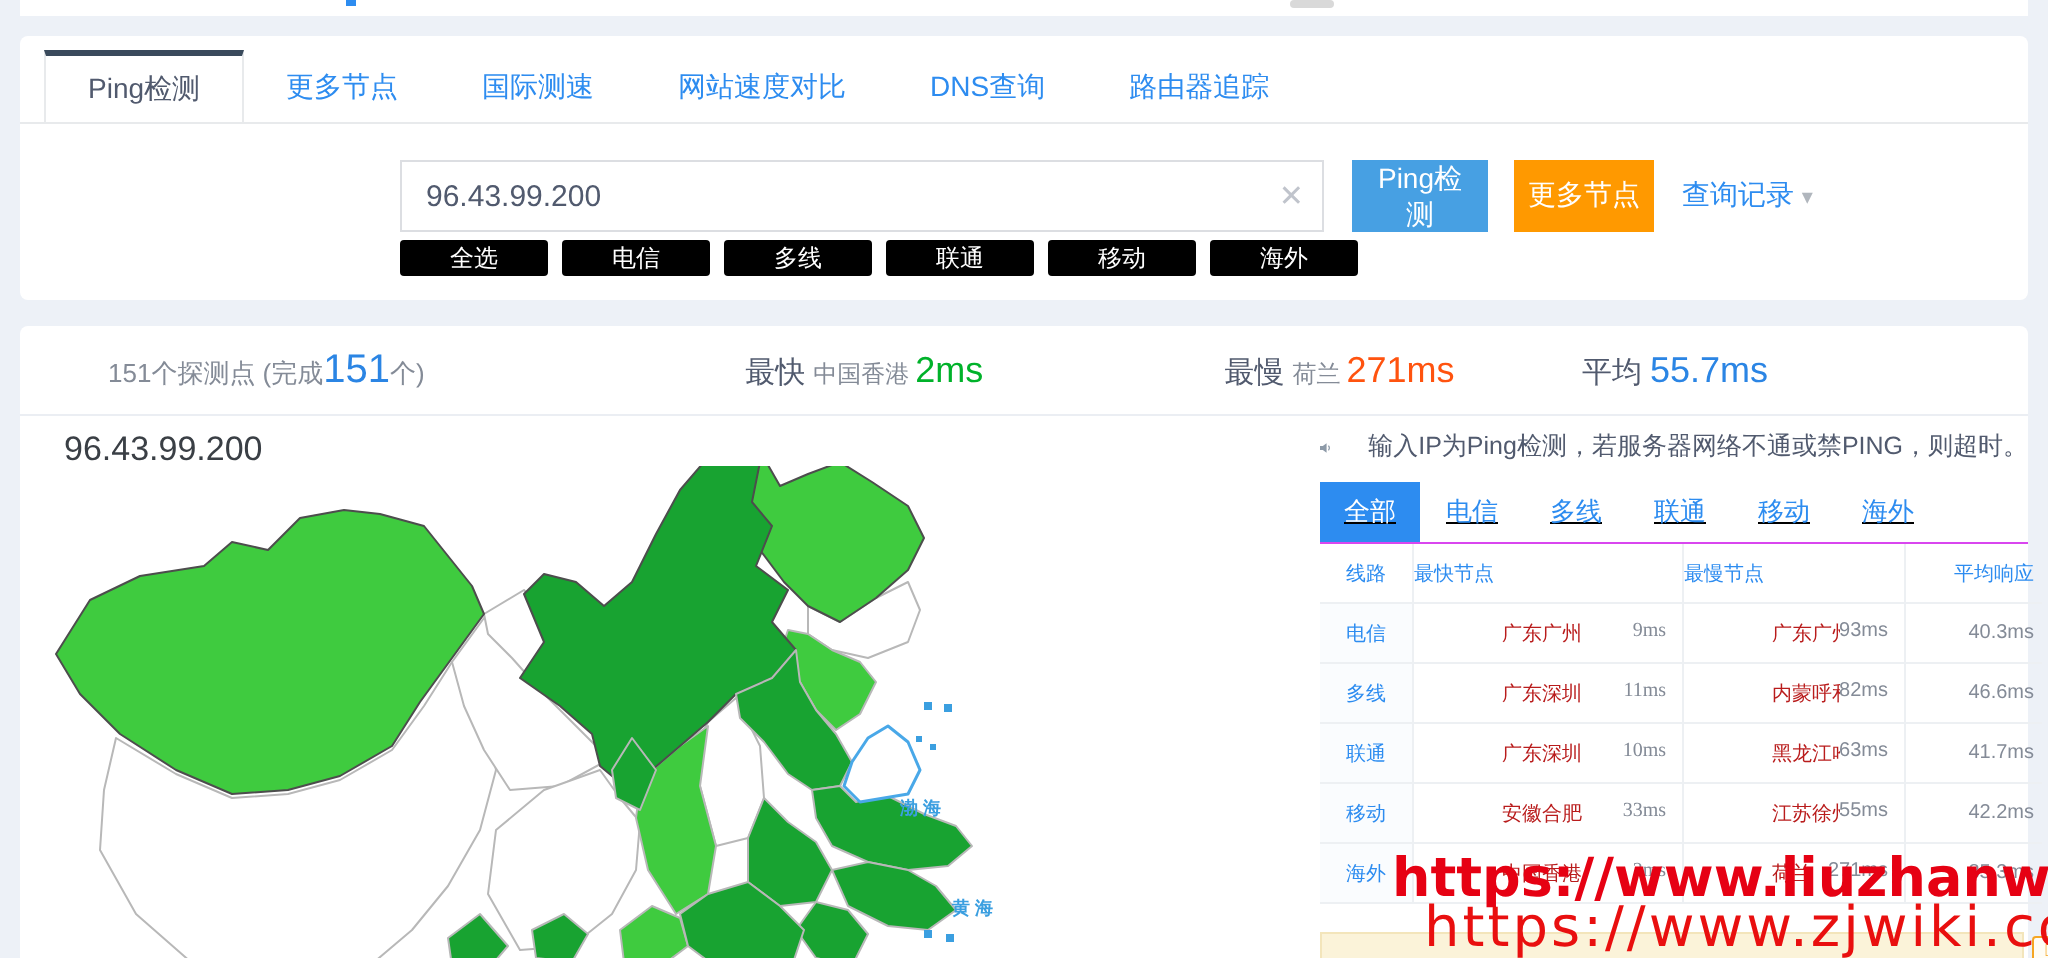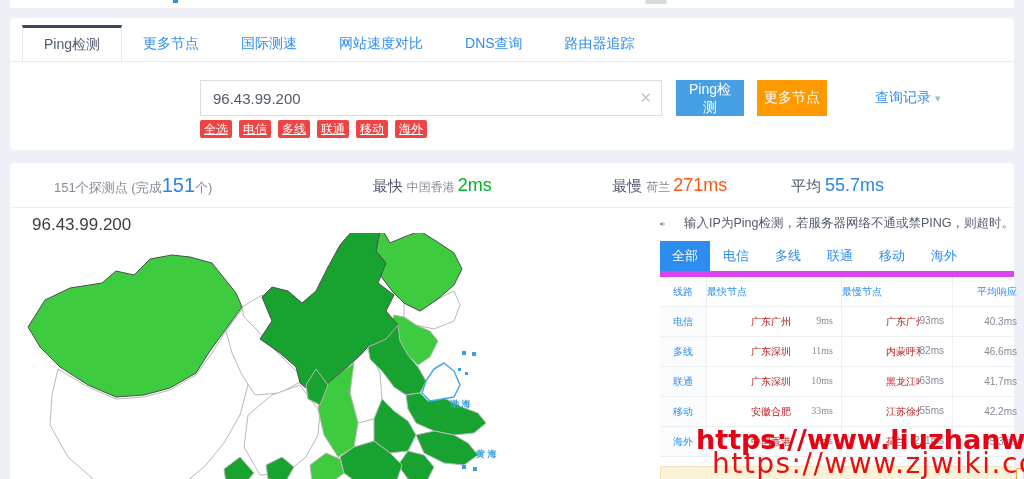--- a/index.html
+++ b/index.html
@@ -21,47 +21,47 @@
 
   
   .search-row{position:absolute;left:190px;top:62px;display:flex;align-items:center;}
   .search-box{position:relative;width:462px;}
   .search-box input{width:100%;height:36px;border:1px solid #dcdee2;font-size:15px;color:#515a6e;
     padding:0 34px 0 12px;box-sizing:border-box;outline:none;font-family:inherit;}
   .clear{position:absolute;right:10px;top:9px;color:#c0c4cc;font-size:15px;cursor:pointer;}
   .btn{height:36px;border:none;color:#fff;font-size:14px;font-family:inherit;cursor:pointer;}
   .btn-ping{margin-left:14px;width:68px;background:#47a0e3;}
   .btn-more{margin-left:13px;width:70px;background:#ff9900;}
-  .history{margin-left:48px;color:#2d8cf0;font-size:14px;cursor:pointer;white-space:nowrap;}
+  .history{margin-left:14px;color:#2d8cf0;font-size:14px;cursor:pointer;white-space:nowrap;}
   .caret{color:#b0b6bd;font-size:11px;}
 
   
   .chips{position:absolute;left:190px;top:102px;display:flex;gap:7px;}
-  .chip{background:#ef4444;color:#fff;font-size:12px;padding:2px 4px;border-radius:2px;line-height:14px;cursor:pointer;text-decoration:underline;}
+  .chip{background:#000000;color:#fff;font-size:12px;padding:2px 25px;border-radius:2px;line-height:14px;cursor:pointer;}
 
   
   .stats{height:44px;border-bottom:1px solid #ebeef3;display:flex;align-items:center;font-size:13px;color:#848b97;}
   .stats .c1{width:270px;padding-left:12px;margin-left:32px;}
   .stats .c2{width:240px;text-align:center;}
   .stats .c3{width:250px;text-align:center;}
   .stats .c4{width:230px;text-align:left;}
   .big-count{font-size:20px;color:#2b85e4;}
   .s-label{font-size:15px;color:#515a6e;margin-right:4px;}
   .s-node{font-size:12px;color:#848b97;margin-right:3px;}
   .v-green{font-size:18px;color:#00b22a;}
   .v-red{font-size:18px;color:#ff530f;}
   .v-blue{font-size:18px;color:#2b85e4;}
 
   .map-title{position:absolute;left:22px;top:52px;font-size:17px;color:#3a3f45;}
   .mapsvg{position:absolute;left:0;top:70px;}
 
   
   .rpanel{position:absolute;left:650px;top:52px;width:354px;}
   .notice{display:flex;gap:18px;font-size:12.5px;color:#515a6e;align-items:center;white-space:nowrap;}
-  .rtabs{margin-top:9px;height:30px;display:flex;border-bottom:6px solid #d946ef;}
+  .rtabs{margin-top:9px;height:30px;display:flex;border-bottom:1px solid #d946ef;text-decoration:underline;}
   .rtab{width:52px;text-align:center;line-height:30px;font-size:13px;color:#2d8cf0;cursor:pointer;}
   .rtab.active{background:#2d8cf0;color:#fff;width:50px;}
 
   table.res{width:100%;border-collapse:collapse;font-size:10px;table-layout:fixed;}
   table.res th,table.res td{border-bottom:1px solid #edf0f3;height:29px;padding:0;font-weight:normal;}
   table.res th{color:#2d8cf0;}
   .col-line{width:46px;text-align:center;}
   .col-fast{width:134px;font-family:Liberation Serif, serif;}
   .col-slow{width:110px;}
   .col-avg{width:64px;text-align:right;padding-right:4px !important;}

